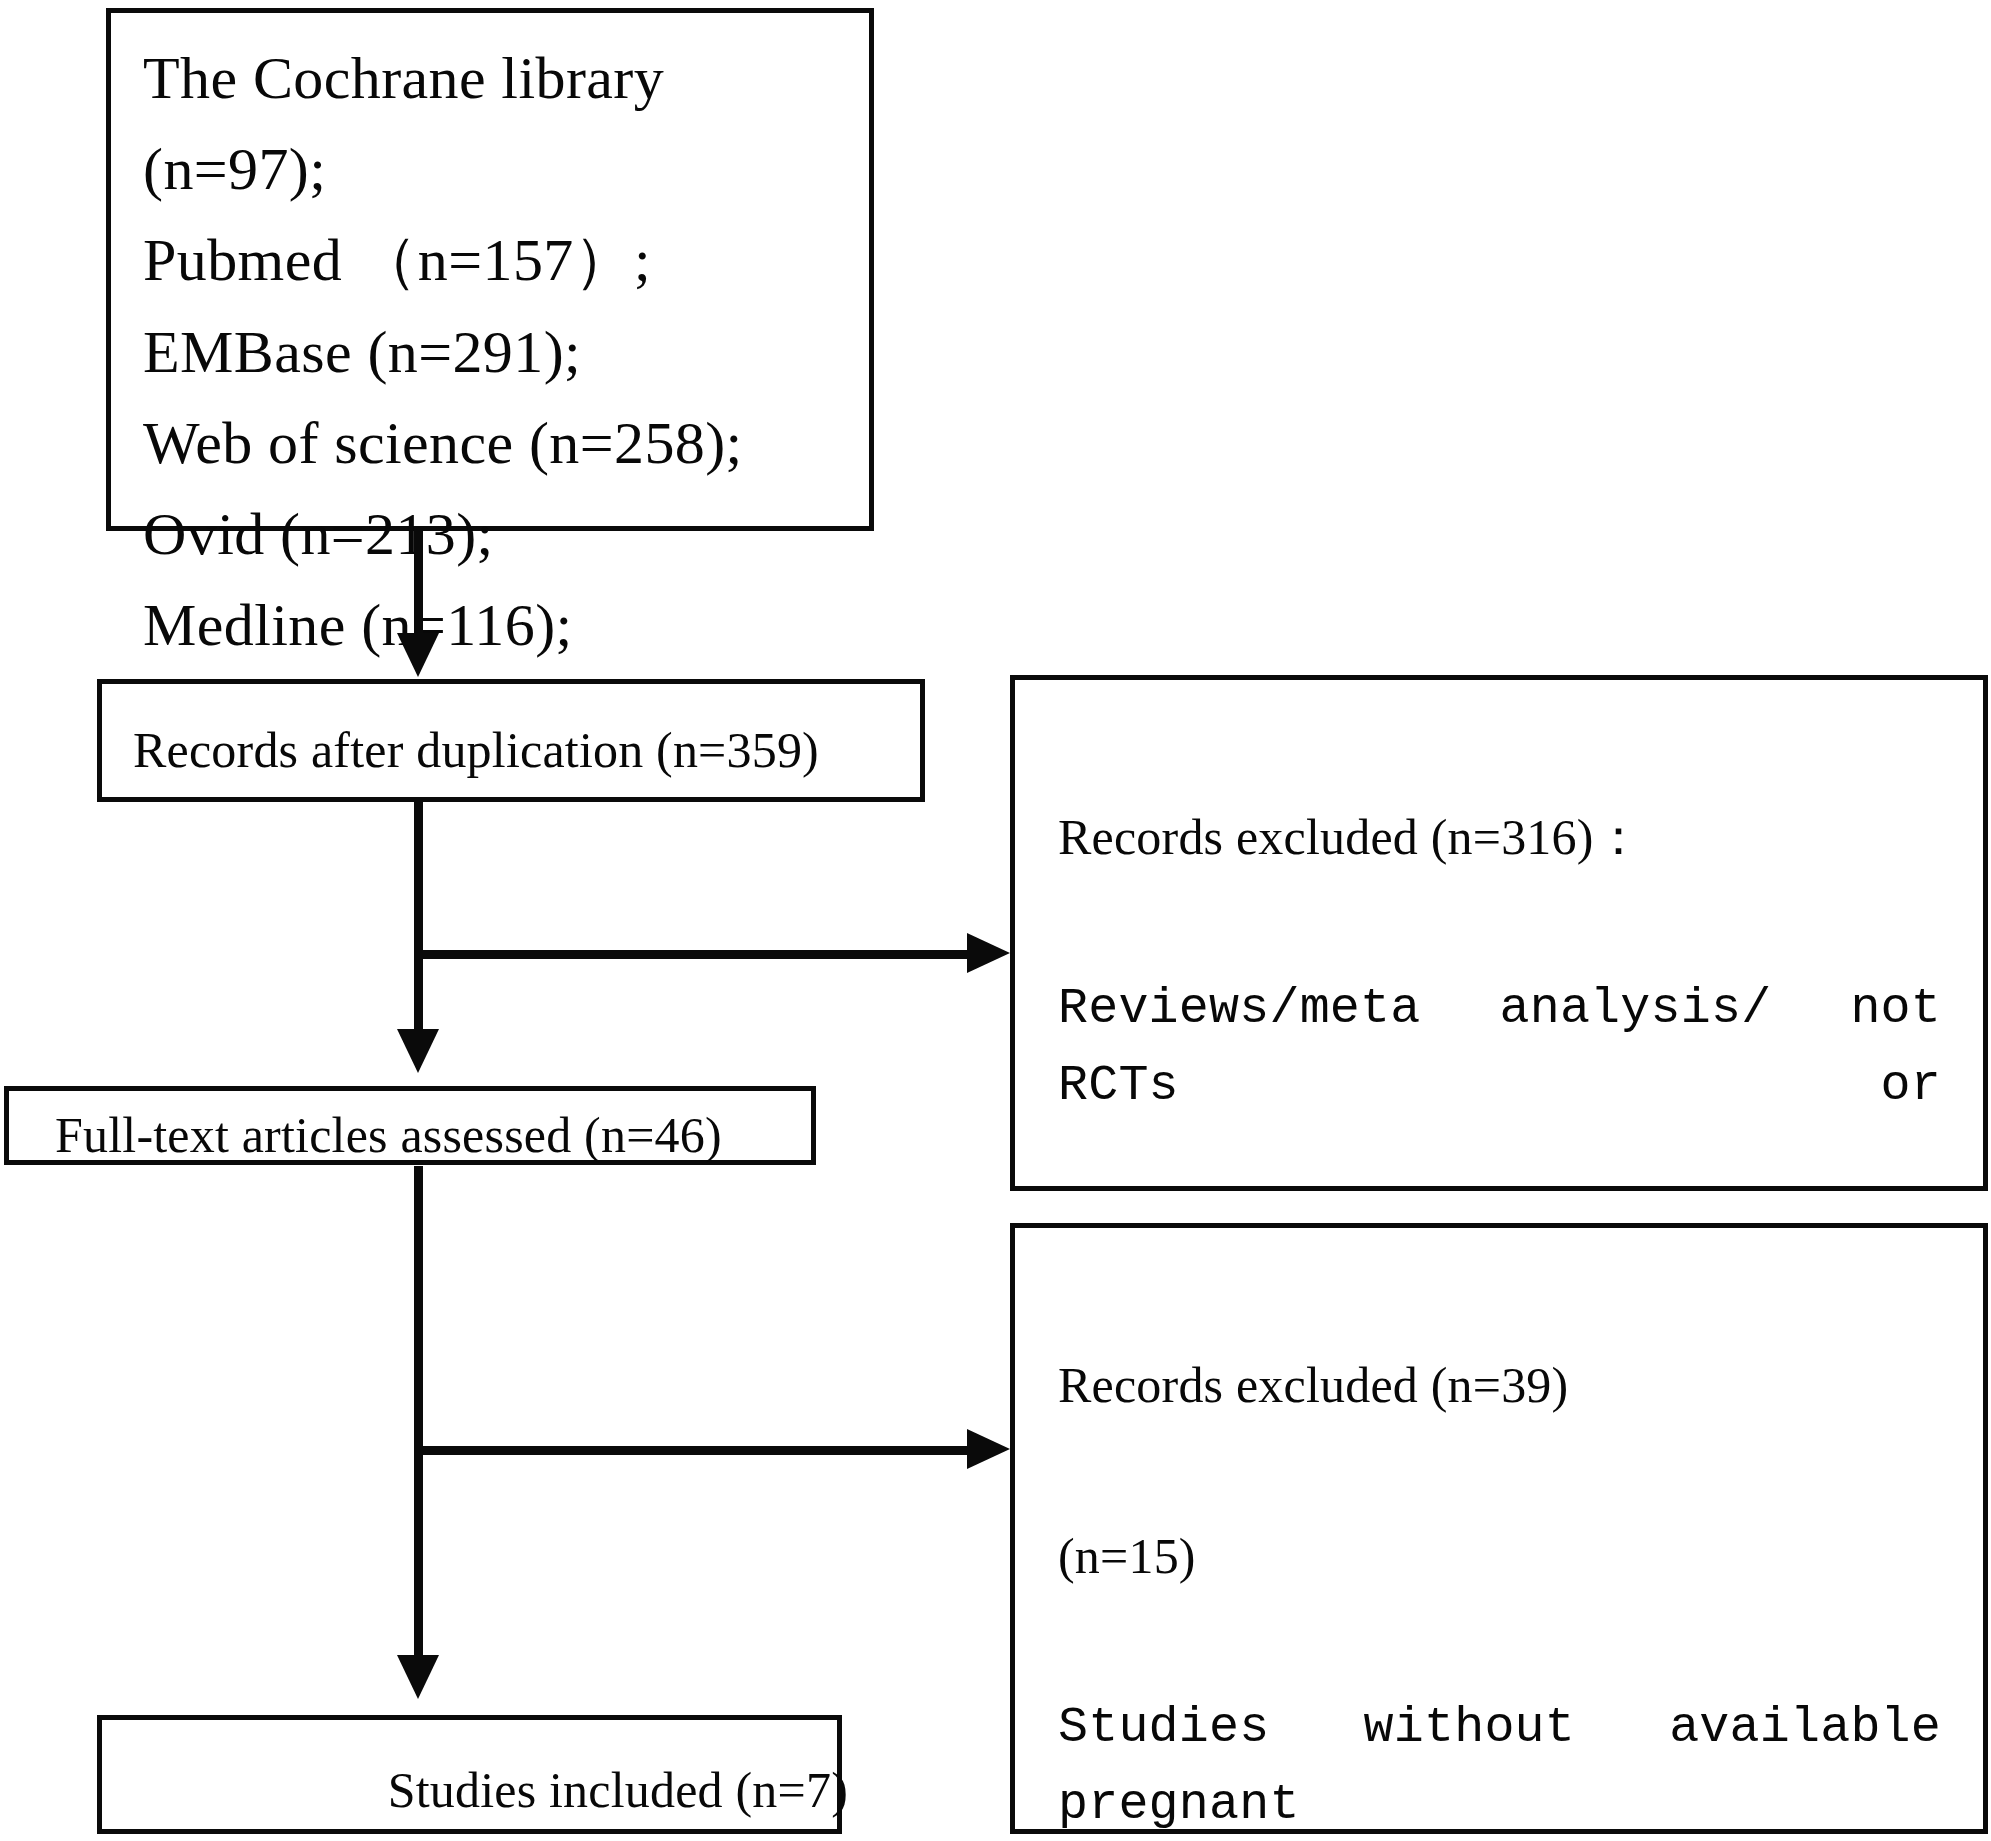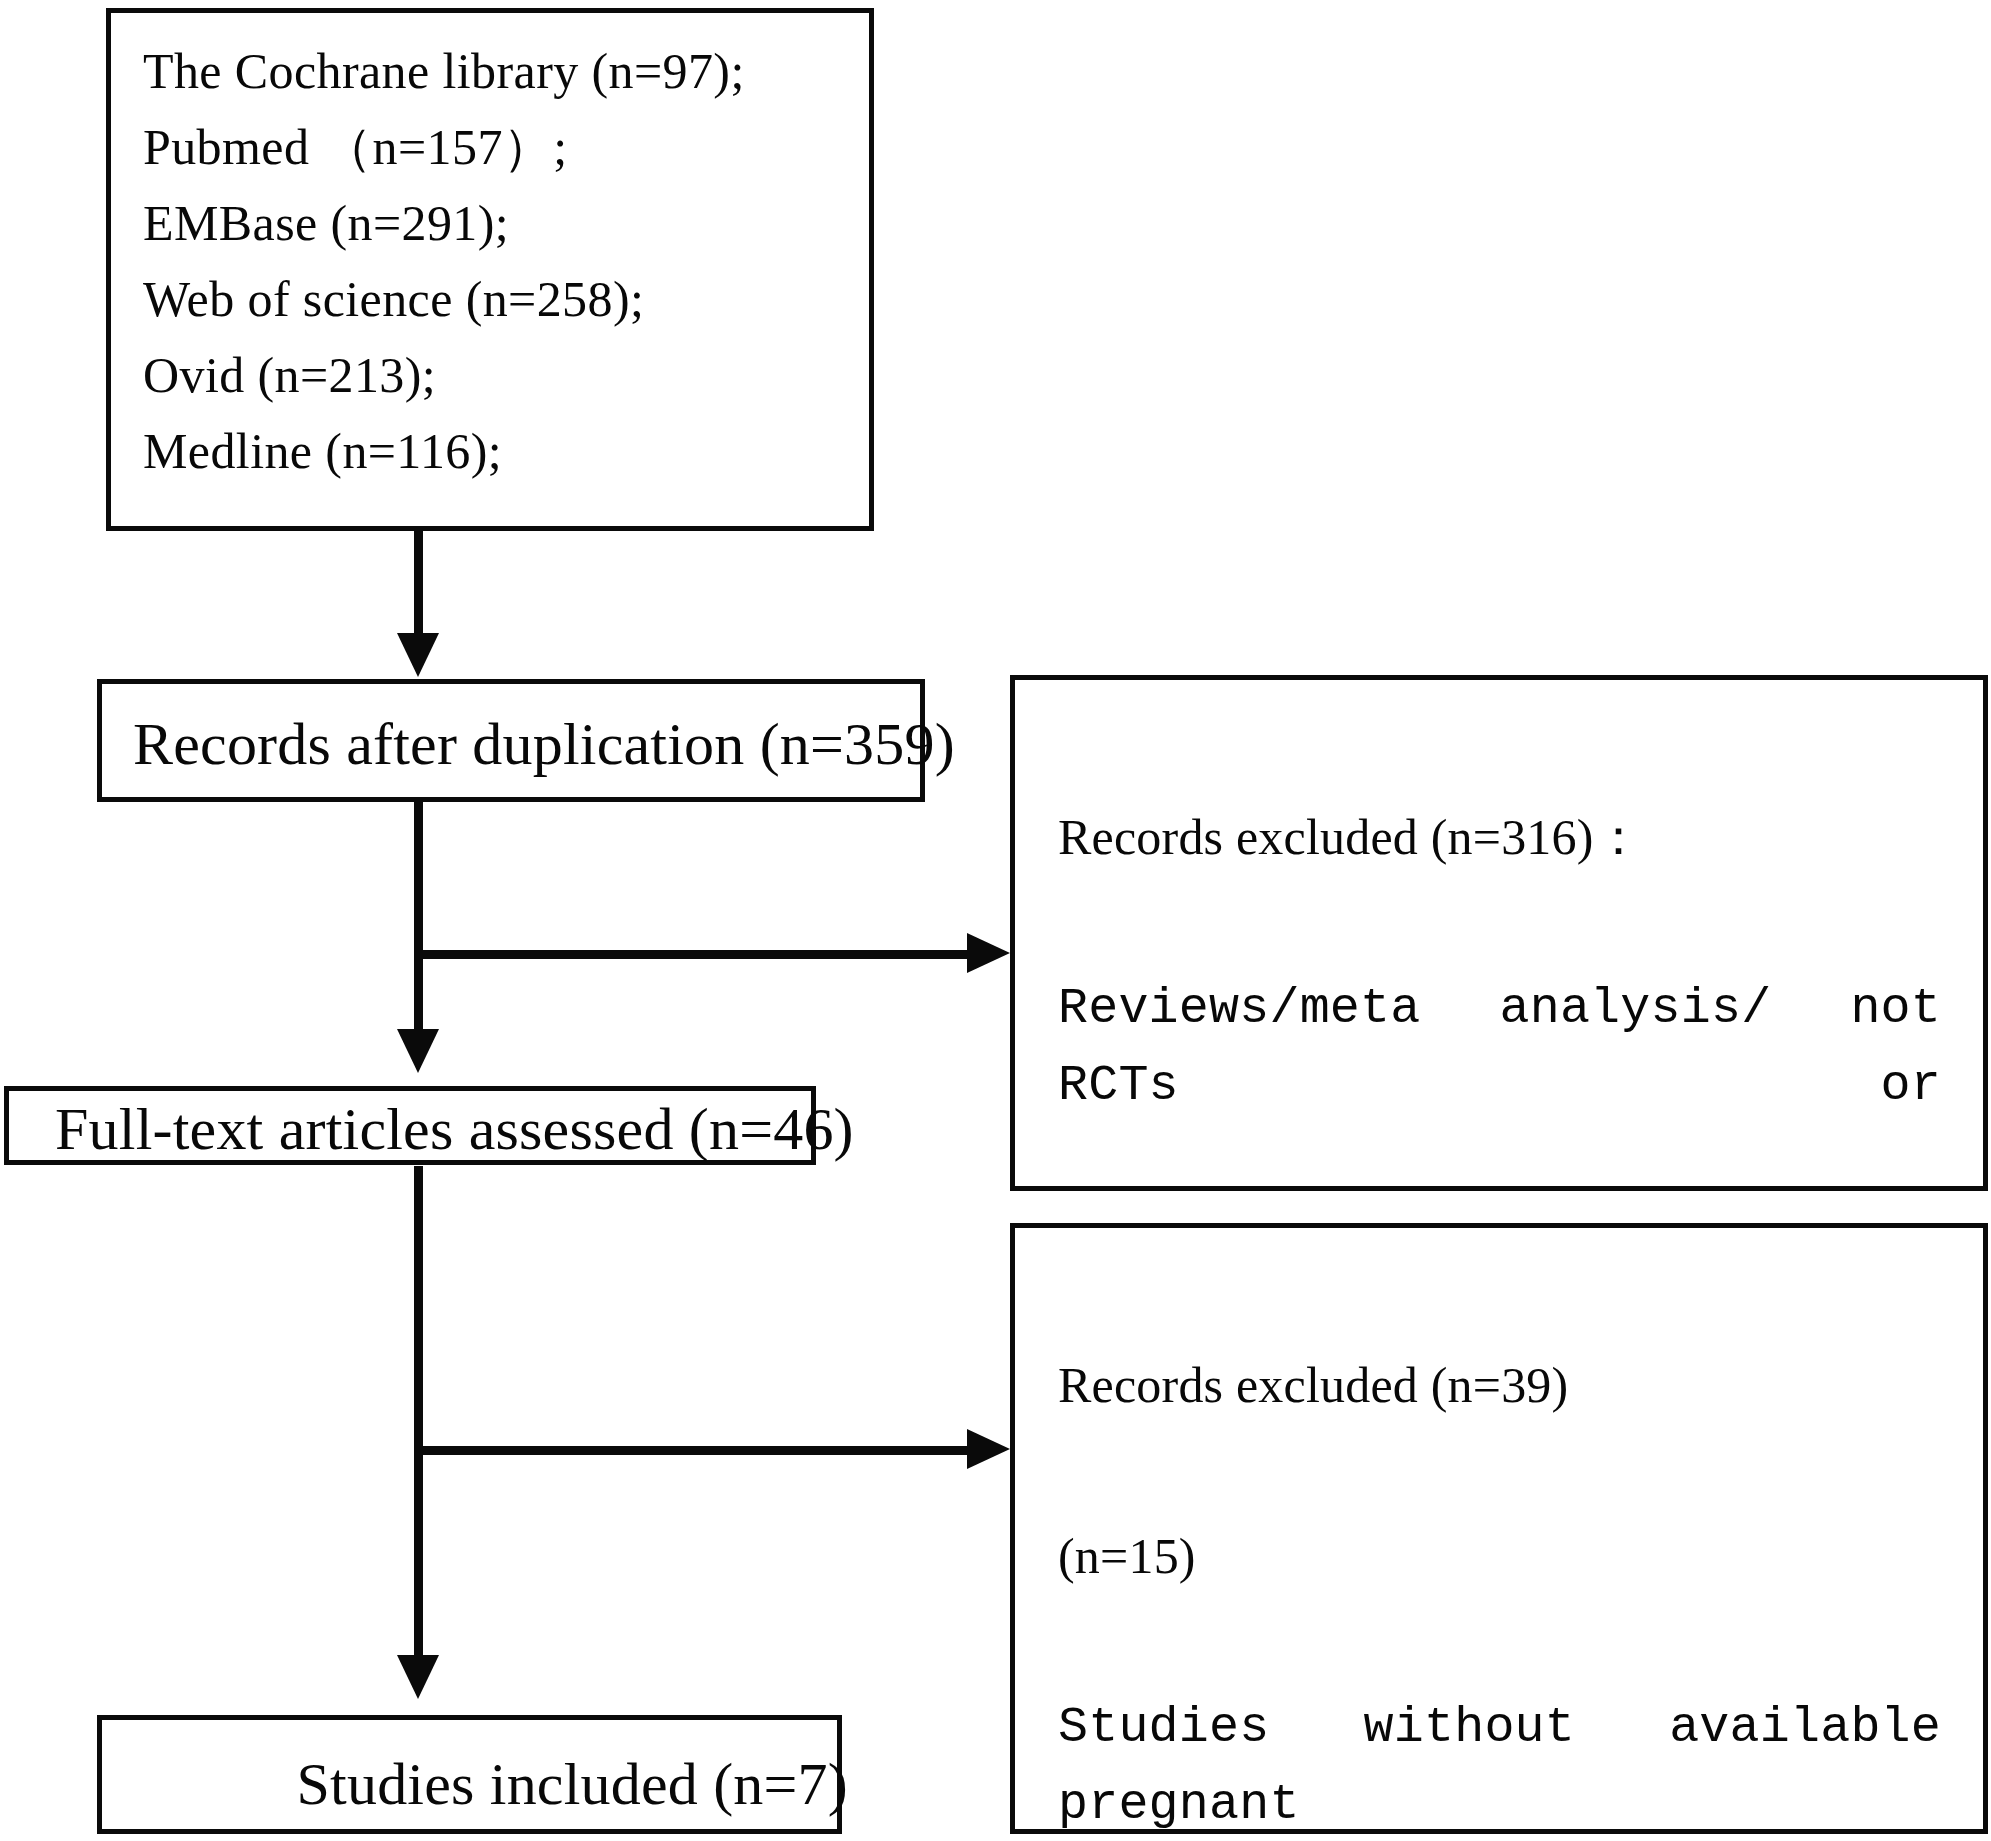--- a/index.html
+++ b/index.html
@@ -24,29 +24,30 @@
     box-sizing: border-box;
   }
   .box-text {
     position: absolute;
     box-sizing: border-box;
     font-family: "Liberation Serif", "DejaVu Serif", serif;
     color: #080808;
     white-space: pre-line;
   }
   .src-list {
-    font-size: 50px;
+    font-size: 60px;
     line-height: 1.52;
     letter-spacing: 0.4px;
   }
   .one-line {
-    font-size: 60px;
+    font-size: 50px;
     line-height: 1.1;
     letter-spacing: 0.2px;
     white-space: nowrap;
+    margin-top: 12px;
   }
   .para {
     font-size: 50px;
     line-height: 1.55;
     letter-spacing: 0.2px;
     text-align: justify;
     text-justify: inter-word;
   }
   .para p {
     margin: 8px;

